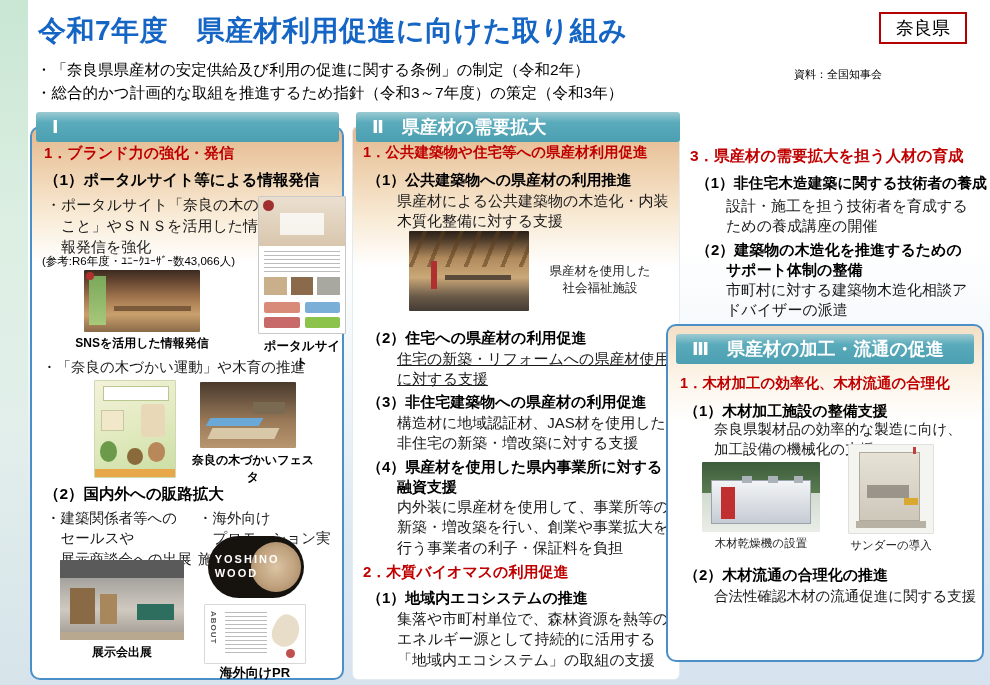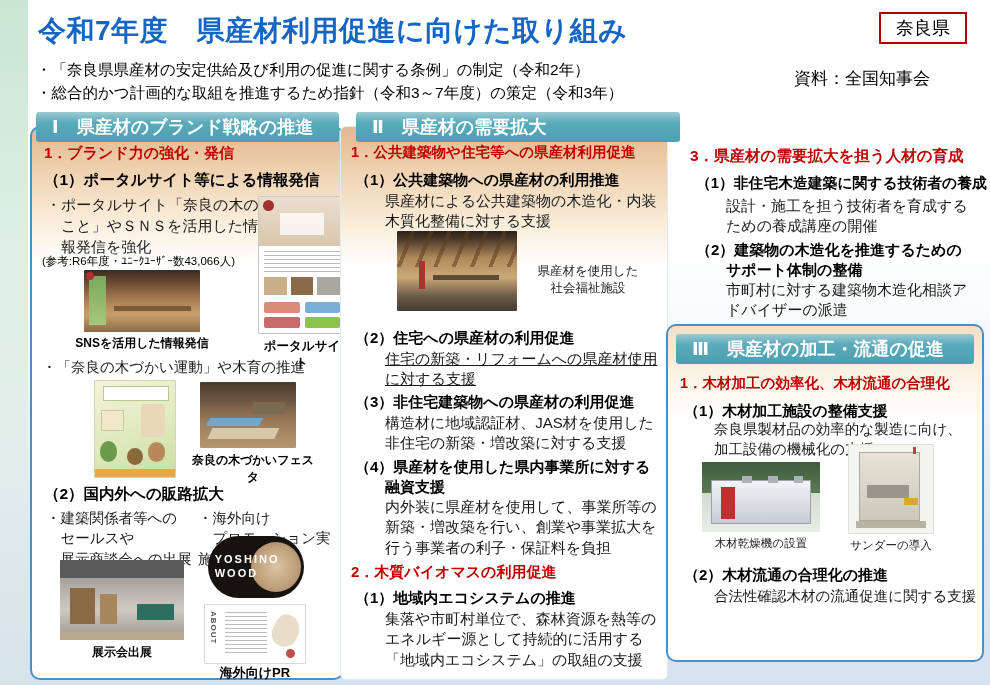--- a/index.html
+++ b/index.html
@@ -5,28 +5,28 @@
   html,body{margin:0;padding:0;}
   #page{position:relative;width:990px;height:685px;overflow:hidden;
     background:linear-gradient(180deg,#ffffff 0%,#ffffff 36%,#eef4f8 58%,#dde8f2 78%,#d6e3ef 100%);
     font-family:"Liberation Sans","DejaVu Sans",sans-serif;color:#000;}
   #strip{position:absolute;left:0;top:0;width:28px;height:685px;
     background:linear-gradient(180deg,#c9e6d3 0%,#ddefe3 35%,#e2eeeb 65%,#d6e3ea 100%);}
   .abs{position:absolute;}
   .title{left:38px;top:12px;font-size:28px;font-weight:bold;color:#1565c5;letter-spacing:.5px;}
   .badge{left:879px;top:12px;border:2px solid #b40000;background:#fff;padding:2px 15px;font-size:18px;}
   .bullets{left:36px;top:58px;font-size:15.5px;line-height:1.5;white-space:pre-line;}
-  .source{left:794px;top:67px;font-size:17px;}
+  .source{left:794px;top:67px;font-size:11px;}
   .teal-h{height:30px;display:flex;align-items:center;gap:18px;padding-left:16px;box-sizing:border-box;
     background:linear-gradient(180deg,#9ccad2 0%,#5aabbb 35%,#4b9fb1 100%);
     color:#fff;font-size:18px;font-weight:bold;border-radius:3px;z-index:3;}
   .panel{box-sizing:border-box;z-index:2;}
   #panel-I{left:30px;top:126px;width:314px;height:554px;border:2px solid #4a8fc7;border-radius:10px;
     background:linear-gradient(180deg,#e3b88e 0px,#eed0ad 40px,#f9ecd8 90px,#ffffff 135px);}
-  #panel-II{left:340px;top:126px;width:328px;height:554px;border:1px solid #e2eaf2;border-radius:6px;
+  #panel-II{left:352px;top:126px;width:328px;height:554px;border:1px solid #e2eaf2;border-radius:6px;
     background:linear-gradient(180deg,#e3b88e 0px,#eed0ad 40px,#f9ecd8 95px,#ffffff 140px);}
   #panel-III{left:666px;top:324px;width:318px;height:338px;border:2px solid #4a8fc7;border-radius:10px;
     background:linear-gradient(180deg,#f3dfc6 0px,#fbf2e4 45px,#ffffff 95px);}
   .red-h{color:#c00000;font-weight:bold;font-size:15px;white-space:nowrap;}
   .item-t{font-weight:bold;font-size:15px;white-space:nowrap;}
   .item-t2{font-weight:bold;font-size:15px;white-space:pre-line;line-height:1.35;}
   .desc{font-size:15px;line-height:1.35;color:#1a1a1a;}
   .pre{white-space:pre-line;}
   .cap{font-weight:bold;font-size:12px;text-align:center;}
   .capn{font-size:11.5px;text-align:center;color:#222;}
@@ -56,21 +56,20 @@
   <div id="strip"></div>
 
   <div class="abs title">令和7年度　県産材利用促進に向けた取り組み</div>
   <div class="abs badge">奈良県</div>
   <div class="abs bullets">・「奈良県県産材の安定供給及び利用の促進に関する条例」の制定（令和2年）
 ・総合的かつ計画的な取組を推進するため指針（令和3～7年度）の策定（令和3年）</div>
   <div class="abs source">資料：全国知事会</div>
 
   <div class="abs teal-h" style="left:36px;top:112px;width:303px;">
     <span>Ⅰ</span>
-    <span>県産材のブランド戦略の推進</span>
   </div>
   <div class="abs teal-h" style="left:356px;top:112px;width:324px;">
     <span>Ⅱ</span>
     <span>県産材の需要拡大</span>
   </div>
 
   <div class="abs panel" id="panel-I">
     <div class="abs red-h" style="left:12px;top:16px;">1．ブランド力の強化・発信</div>
     <div class="abs item-t" style="left:12px;top:42px;font-size:15.5px;">（1）ポータルサイト等による情報発信</div>
     <div class="abs desc pre" style="left:14px;top:66px;width:215px;font-size:15px;line-height:1.4;">・ポータルサイト「奈良の木の

